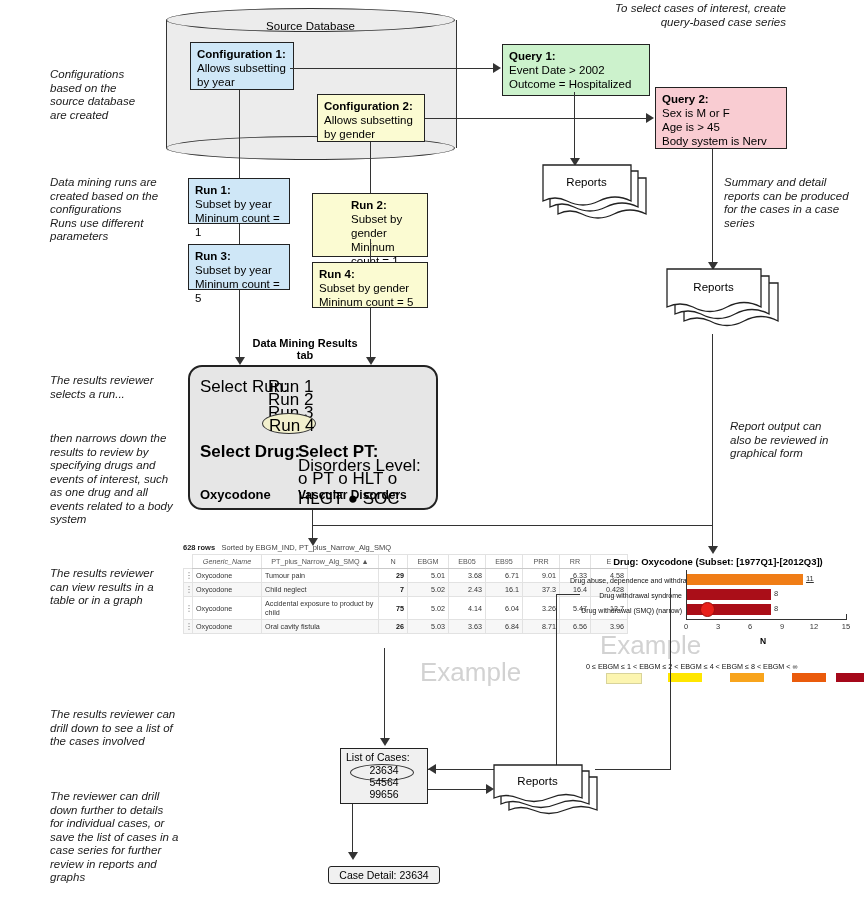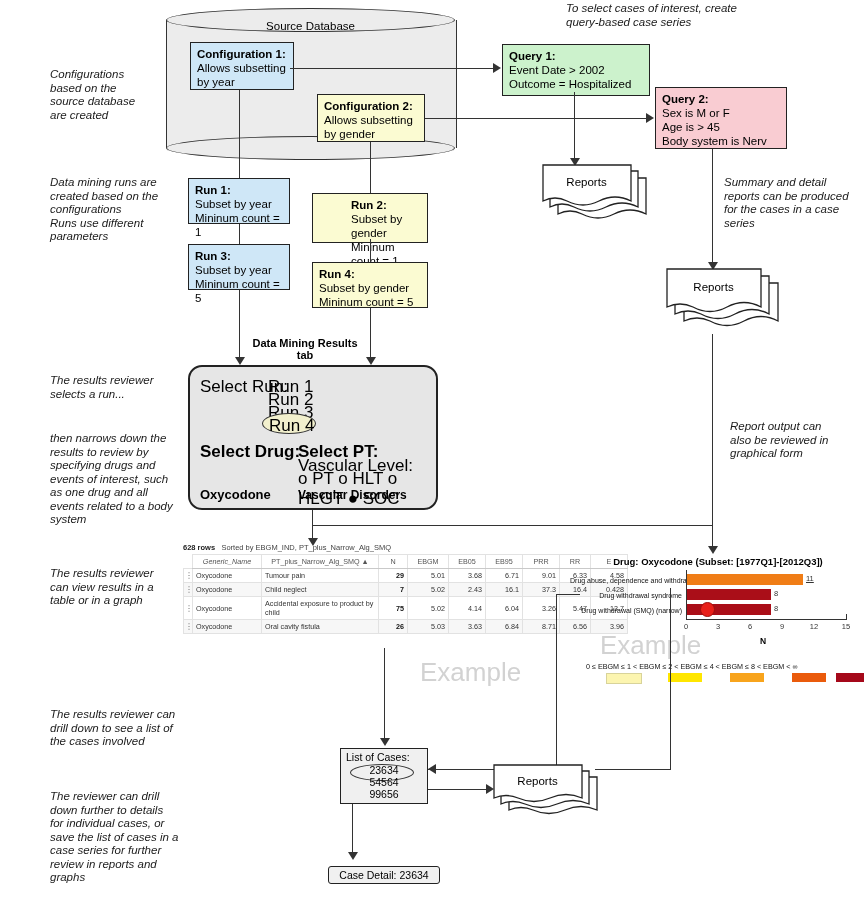--- a/index.html
+++ b/index.html
@@ -1,19 +1,19 @@
 <!DOCTYPE html>
 <html><head>
 <meta charset="utf-8">
 <style>
   html,body{margin:0;padding:0;background:#ffffff;}
   body{width:864px;height:898px;position:relative;font-family:"Liberation Sans",sans-serif;color:#000;overflow:hidden;}
   .abs{position:absolute;}
   .note{font-style:italic;font-size:11.5px;line-height:13.5px;color:#1a1a1a;}
-  .note.c{text-align:left;}
+  .note.c{text-align:right;}
 
   
   #db-cyl{left:166px;top:8px;width:291px;height:152px;}
   #db-cyl .body{position:absolute;left:0;top:12px;width:289px;height:128px;background:#ececec;border-left:1.4px solid #333;border-right:1.4px solid #333;}
   #db-cyl .top{position:absolute;left:0;top:0;width:289px;height:24px;background:#ececec;border:1.4px solid #333;border-radius:50%/50%;box-sizing:border-box;}
   #db-cyl .bot{position:absolute;left:0;top:128px;width:289px;height:24px;background:#ececec;border:1.4px solid #333;border-radius:50%/50%;box-sizing:border-box;}
   #db-cyl .cap-fill{position:absolute;left:1px;top:129px;width:287px;height:14px;background:#ececec;}
   #db-cyl .lbl{position:absolute;left:0;top:12px;width:289px;text-align:center;font-size:11.5px;}
 
   
@@ -193,21 +193,21 @@
 
 <div class="ln v abs" style="left:239px;top:90px;height:88px;"></div>
 
 <div class="ln v abs" style="left:370px;top:142px;height:51px;"></div>
 
 <div class="box blue" style="left:188px;top:178px;width:102px;height:46px;">
   <b>Run 1:</b><br>
   <span>Subset by year</span><br>
   <span>Mininum count = 1</span>
 </div>
-<div class="box yellow" style="left:312px;top:193px;width:116px;height:50px;padding-left:38px;">
+<div class="box yellow" style="left:312px;top:193px;width:116px;height:64px;padding-left:38px;">
   <b>Run 2:</b><br>
   <span>Subset by gender</span><br>
   <span>Mininum count = 1</span>
 </div>
 <div class="box blue" style="left:188px;top:244px;width:102px;height:46px;">
   <b>Run 3:</b><br>
   <span>Subset by year</span><br>
   <span>Mininum count = 5</span>
 </div>
 <div class="box yellow" style="left:312px;top:262px;width:116px;height:46px;">
@@ -230,21 +230,21 @@
 <div class="abs" id="dm-panel">
   <div class="rowlbl" style="left:10px;top:10px;">Select Run:</div>
   <div class="rowlbl" style="left:78px;top:10px;">Run 1</div>
   <div class="rowlbl" style="left:78px;top:23px;">Run 2</div>
   <div class="rowlbl" style="left:78px;top:36px;">Run 3</div>
   <div class="oval" style="left:72px;top:46px;width:52px;height:19px;"></div>
   <div class="rowlbl" style="left:79px;top:49px;">Run 4</div>
 
   <div class="rowlbl" style="left:10px;top:75px;font-weight:bold;">Select Drug:</div>
   <div class="rowlbl" style="left:108px;top:75px;font-weight:bold;">Select PT:</div>
-  <div class="rowlbl" style="left:108px;top:89px;">Vascular Level:</div>
+  <div class="rowlbl" style="left:108px;top:89px;">Disorders Level:</div>
   <div class="rowlbl" style="left:108px;top:102px;">o PT o HLT o HLGT ● SOC</div>
   <div class="rowlbl" style="left:10px;top:120px;font-weight:bold;font-size:13px;">Oxycodone</div>
   <div class="rowlbl" style="left:108px;top:121px;font-weight:bold;font-size:12px;">Vascular Disorders</div>
 </div>
 
 <div class="ln v abs" style="left:312px;top:510px;height:16px;"></div>
 <div class="ln h abs" style="left:312px;top:525px;width:400px;"></div>
 <div class="ln v abs" style="left:312px;top:525px;height:18px;"></div>
 <div class="arr down abs" style="left:308px;top:538px;"></div>
 

